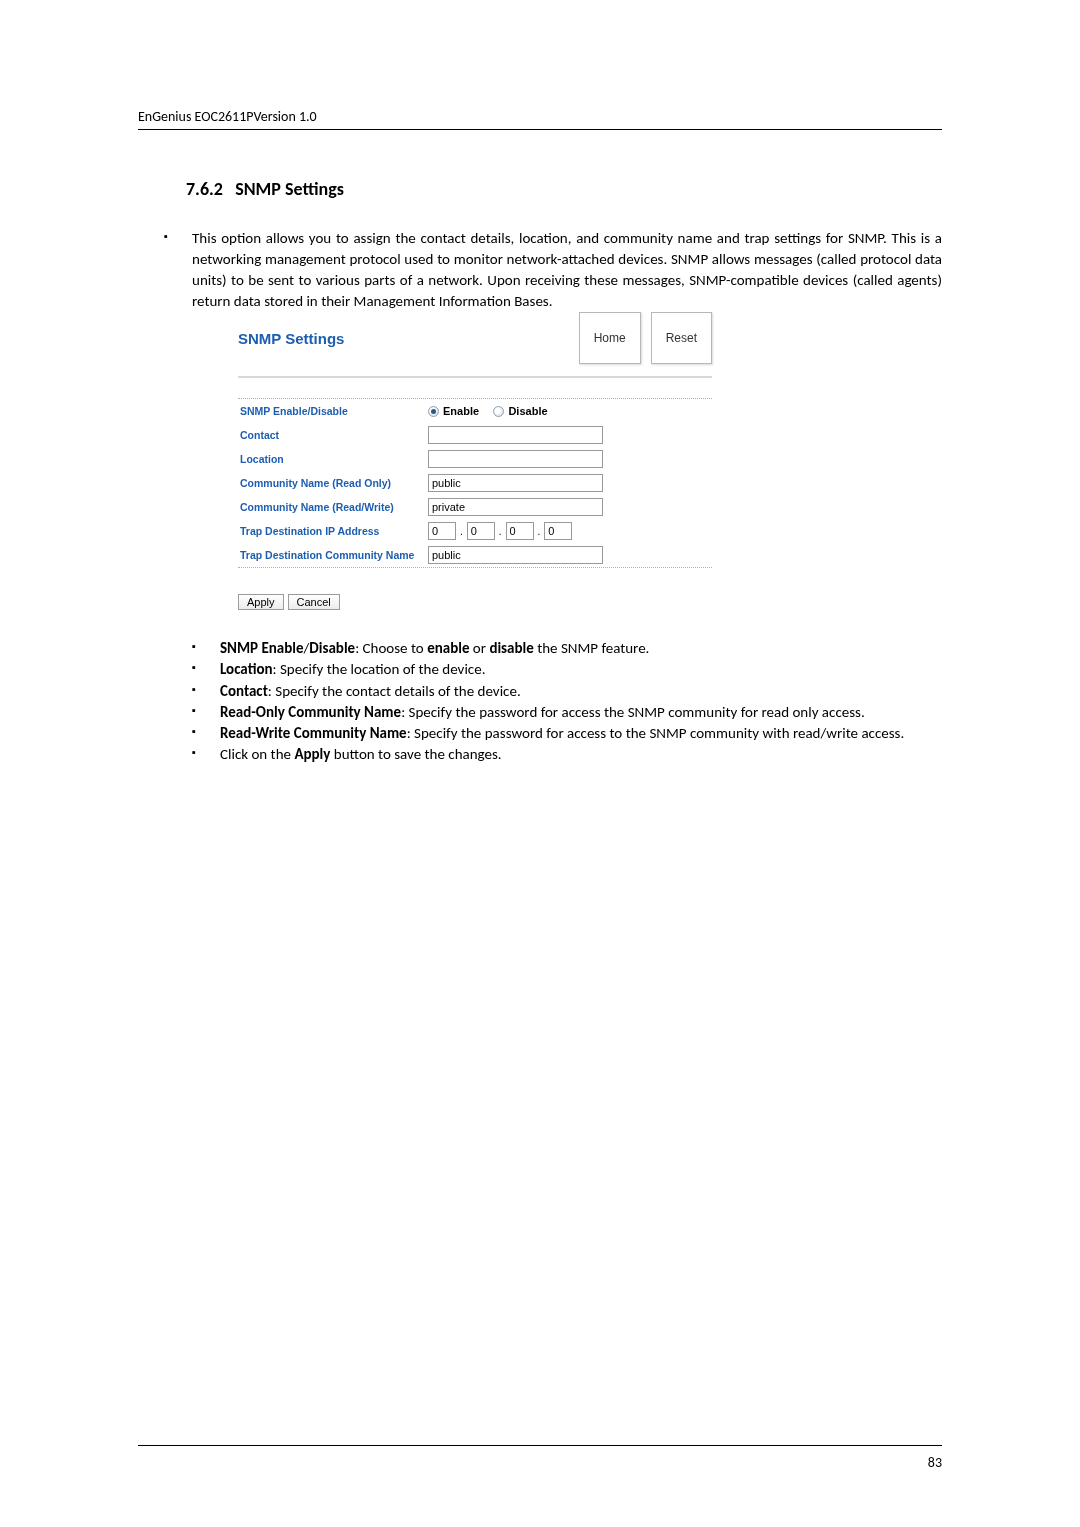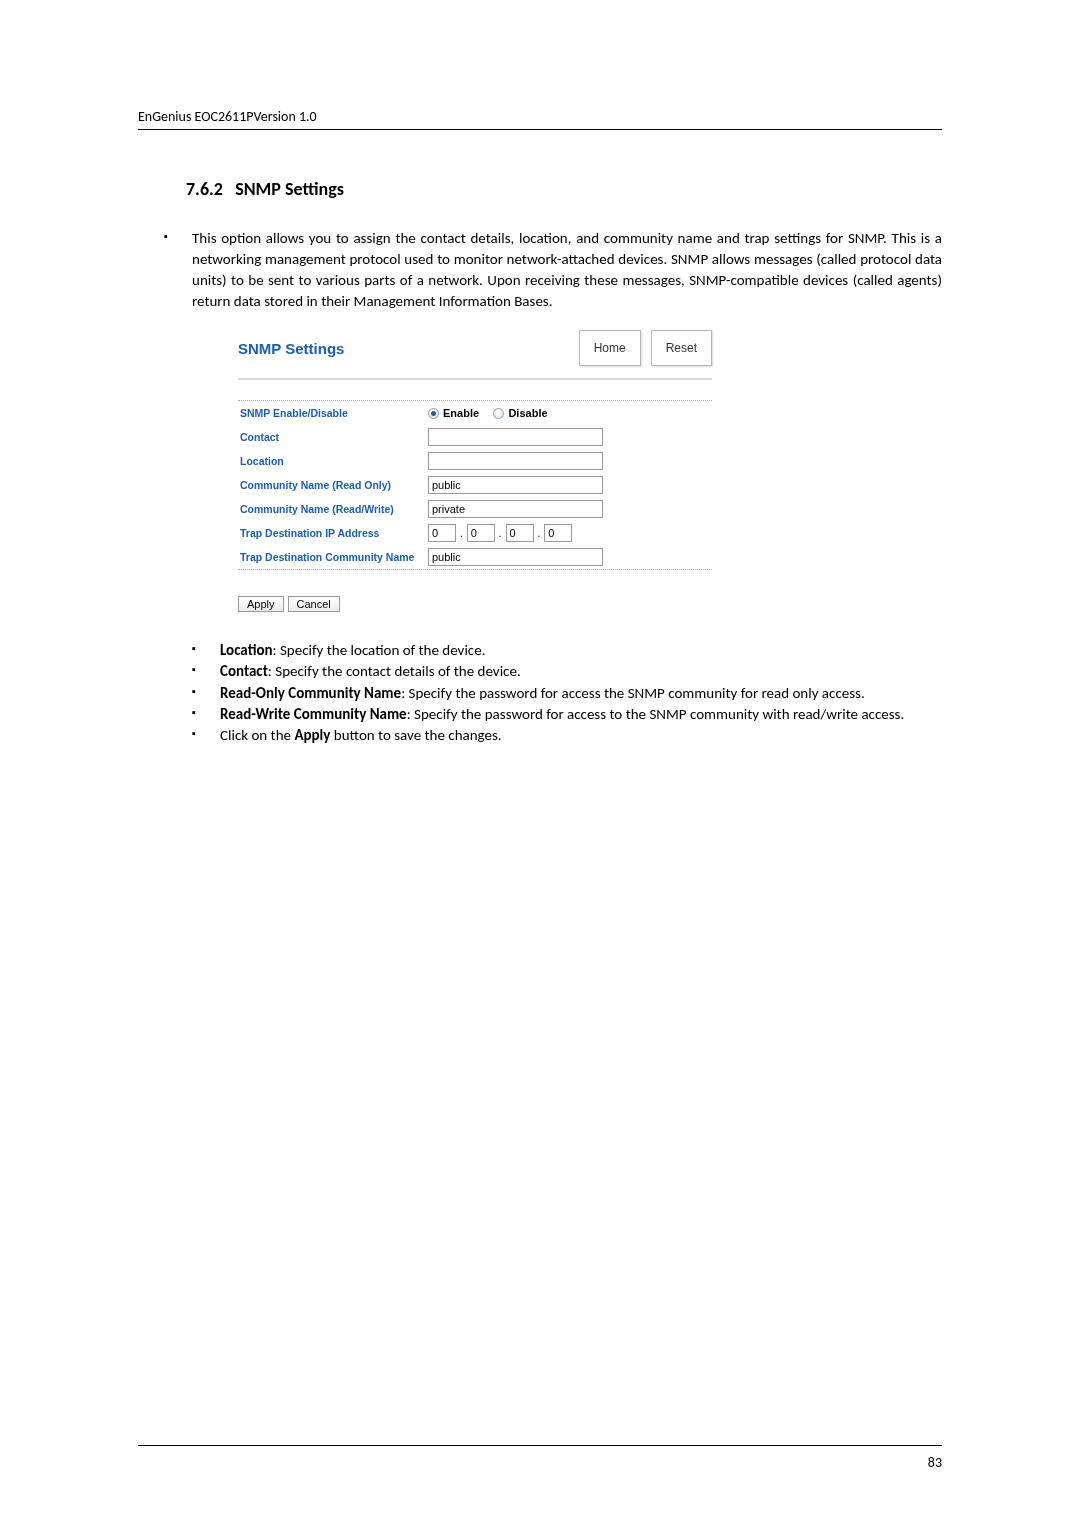--- a/index.html
+++ b/index.html
@@ -26,21 +26,20 @@
     margin-left: 48px;
     margin-bottom: 28px;
   }
   .intro-block {
     margin-left: 26px;
     margin-right: 0;
     text-align: justify;
     line-height: 1.4;
     position: relative;
     padding-left: 28px;
-    margin-bottom: 18px;
   }
   .intro-block::before {
     content: "▪";
     position: absolute;
     left: 0;
     top: 1px;
     font-size: 11px;
   }
   .screenshot-box {
     margin-left: 100px;
@@ -59,21 +58,21 @@
   .ss-title {
     color: #1e5eb0;
     font-weight: bold;
     font-size: 15px;
   }
   .ss-buttons { display: flex; gap: 10px; }
   .ss-link-btn {
     background: #fff;
     border: 1px solid #b7b7b7;
     box-shadow: 1px 1px 2px rgba(0,0,0,0.15);
-    padding: 10px 14px;
+    padding: 18px 14px;
     font-size: 12px;
     color: #333;
   }
   .ss-tableshell {
     border-top: 1px dotted #b0b0b0;
     border-bottom: 1px dotted #b0b0b0;
   }
   .ss-row {
     display: flex;
     align-items: center;
@@ -230,20 +229,23 @@
   </div>
 
   <div class="ss-btnrow">
     <button class="ss-btn">Apply</button>
     <button class="ss-btn">Cancel</button>
   </div>
 </div>
 
 <ul class="bullets">
   <li>
+    <b>SNMP Enable</b><span>/</span><b>Disable</b><span>: Choose to </span><b>enable</b><span> or </span><b>disable</b><span> the SNMP feature.</span>
+  </li>
+  <li>
     <b>Location</b><span>: Specify the location of the device.</span>
   </li>
   <li>
     <b>Contact</b><span>: Specify the contact details of the device.</span>
   </li>
   <li>
     <b>Read-Only Community Name</b><span>: Specify the password for access the SNMP community for read only access.</span>
   </li>
   <li>
     <b>Read-Write Community Name</b><span>: Specify the password for access to the SNMP community with read/write access.</span>

